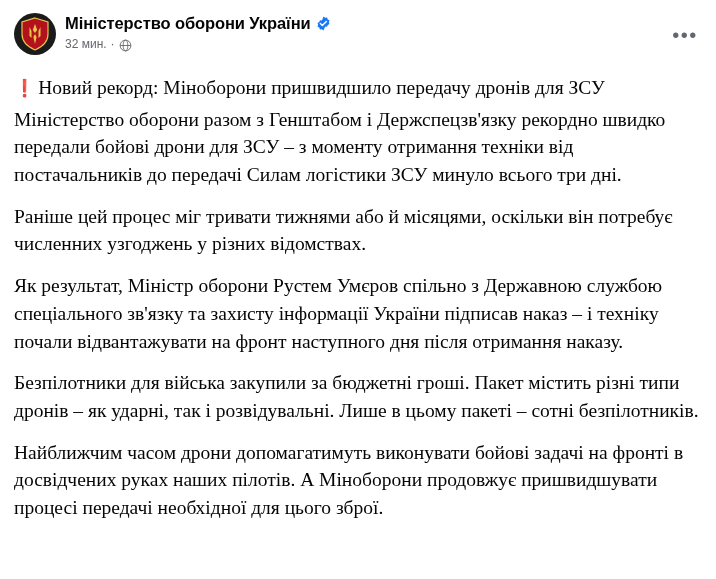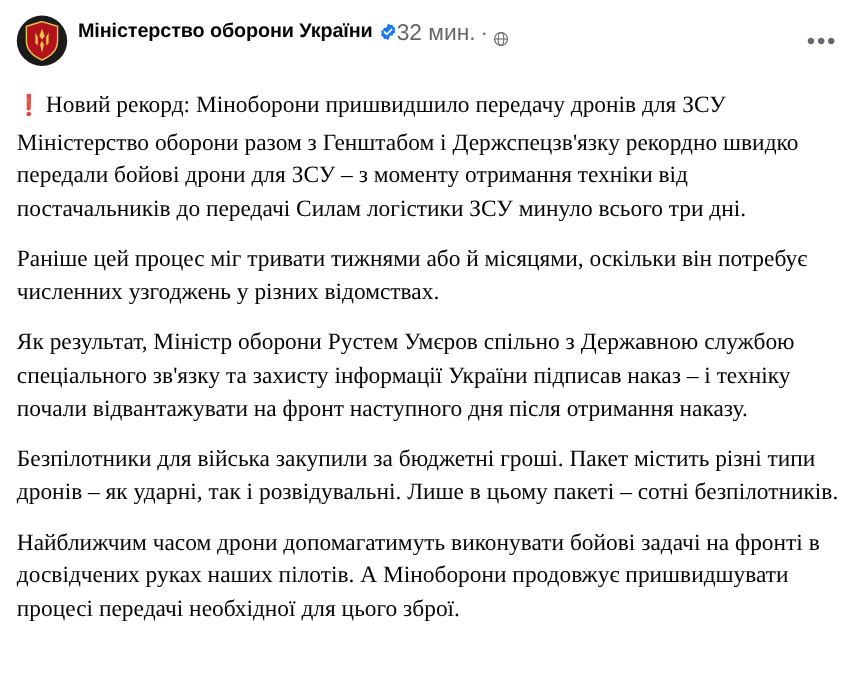--- a/index.html
+++ b/index.html
@@ -41,21 +41,21 @@
     justify-content: center;
   }
   .avatar .crest {
     width: 30px;
     height: 34px;
     display: block;
   }
   .header-text {
     margin-left: 9px;
     display: flex;
-    flex-direction: row;
+    flex-direction: column;
     justify-content: center;
     padding-top: 3px;
   }
   .page-name-row {
     display: flex;
     align-items: center;
     line-height: 20px;
   }
   .page-name {
     font-size: 16.5px;
@@ -67,21 +67,21 @@
     margin-left: 5px;
     width: 15px;
     height: 15px;
     display: inline-block;
   }
   .meta-row {
     display: flex;
     align-items: center;
     margin-top: 4px;
     color: #65676b;
-    font-size: 19px;
+    font-size: 12px;
   }
   .meta-sep {
     margin: 0 4px;
     color: #65676b;
   }
   .globe {
     width: 13px;
     height: 13px;
     display: inline-block;
     position: relative;

